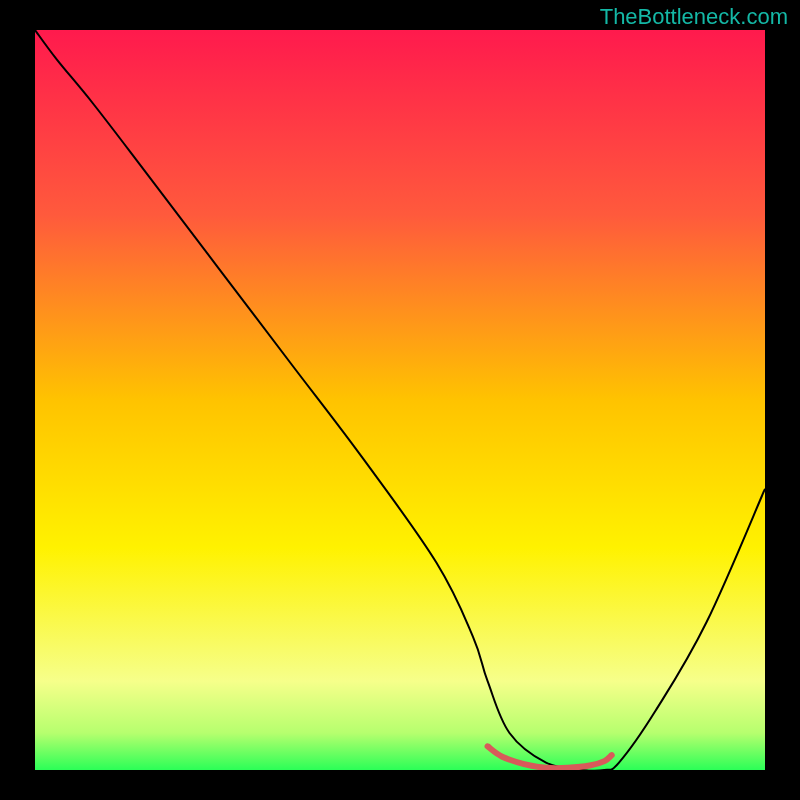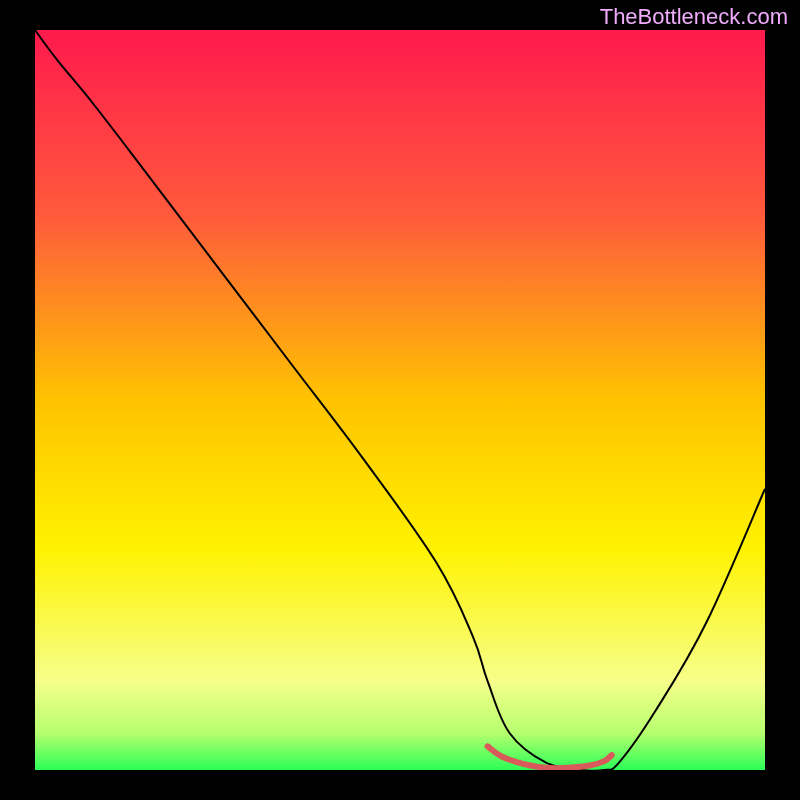--- a/index.html
+++ b/index.html
@@ -8,21 +8,21 @@
     height: 800px;
     background: #000;
     position: relative;
     overflow: hidden;
     font-family: Arial, sans-serif;
   }
   .watermark {
     position: absolute;
     top: 4px;
     right: 12px;
-    color: #f0abfc;
+    color: #14b8a6;
     font-size: 22px;
     font-weight: 500;
     z-index: 10;
   }
   .plot-area {
     position: absolute;
     left: 35px;
     top: 30px;
     width: 730px;
     height: 740px;

